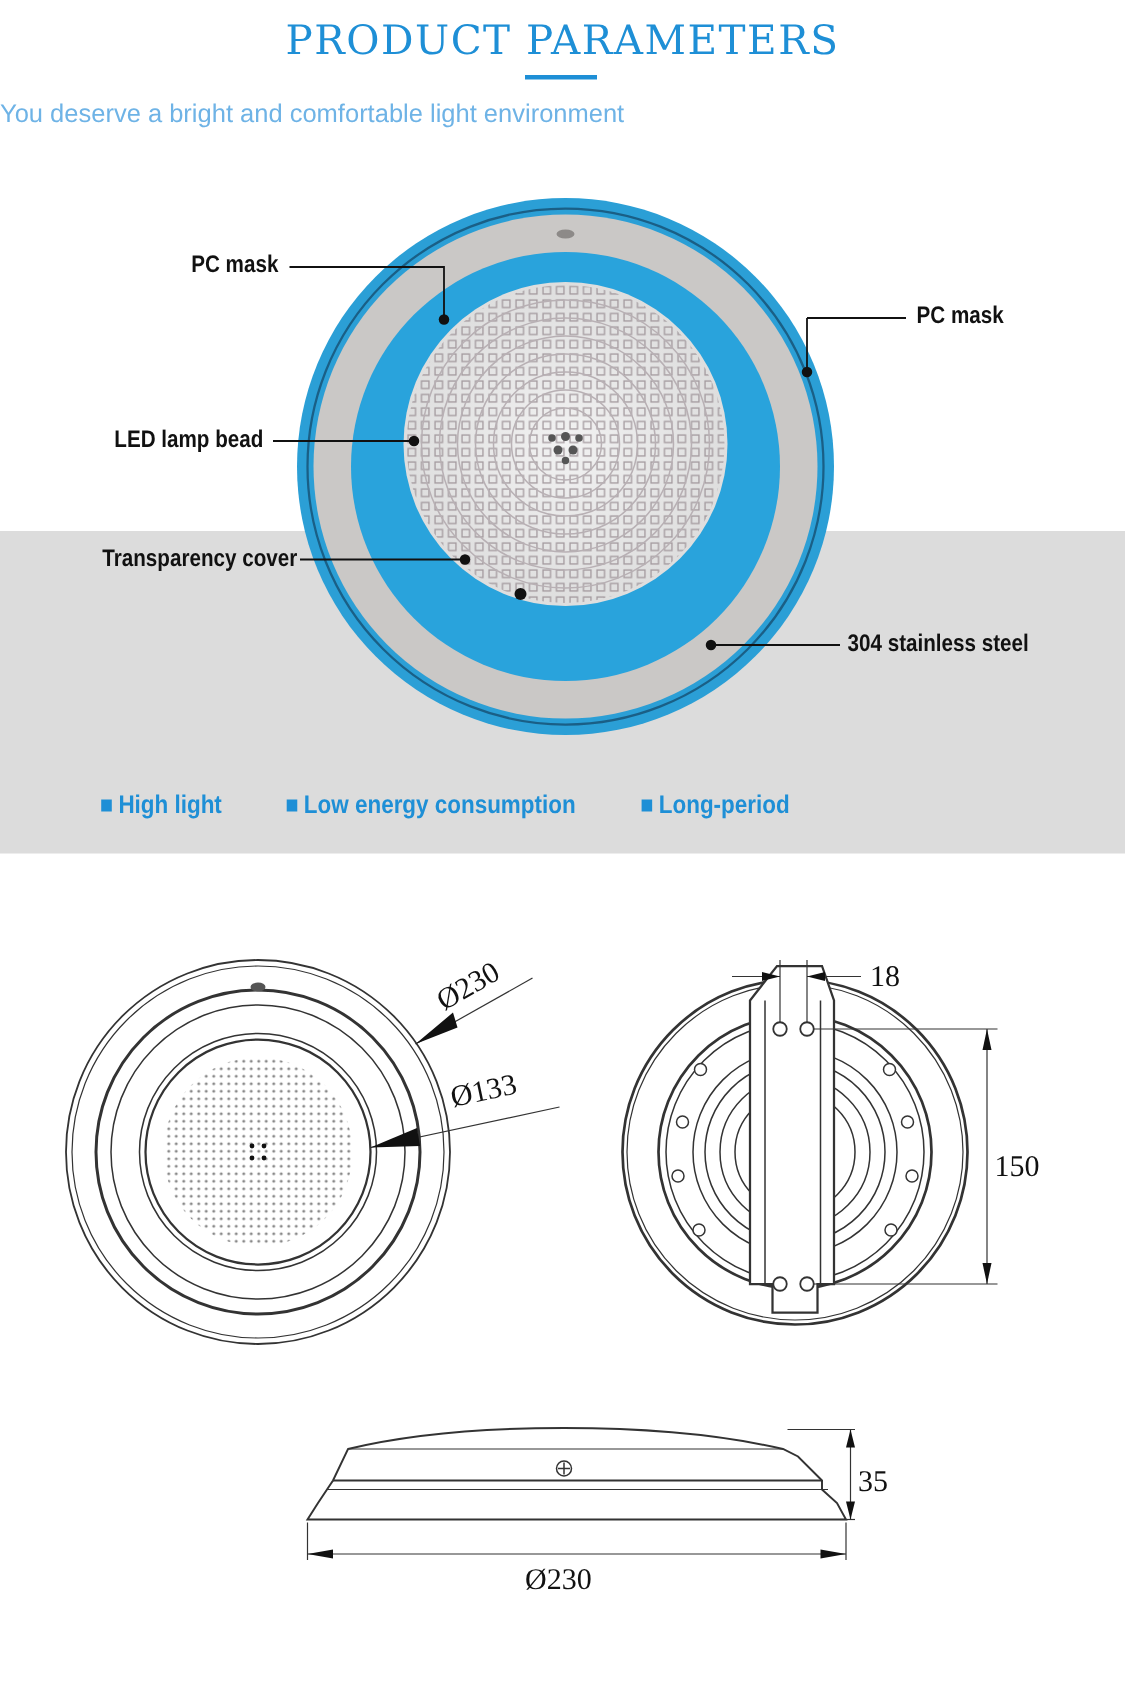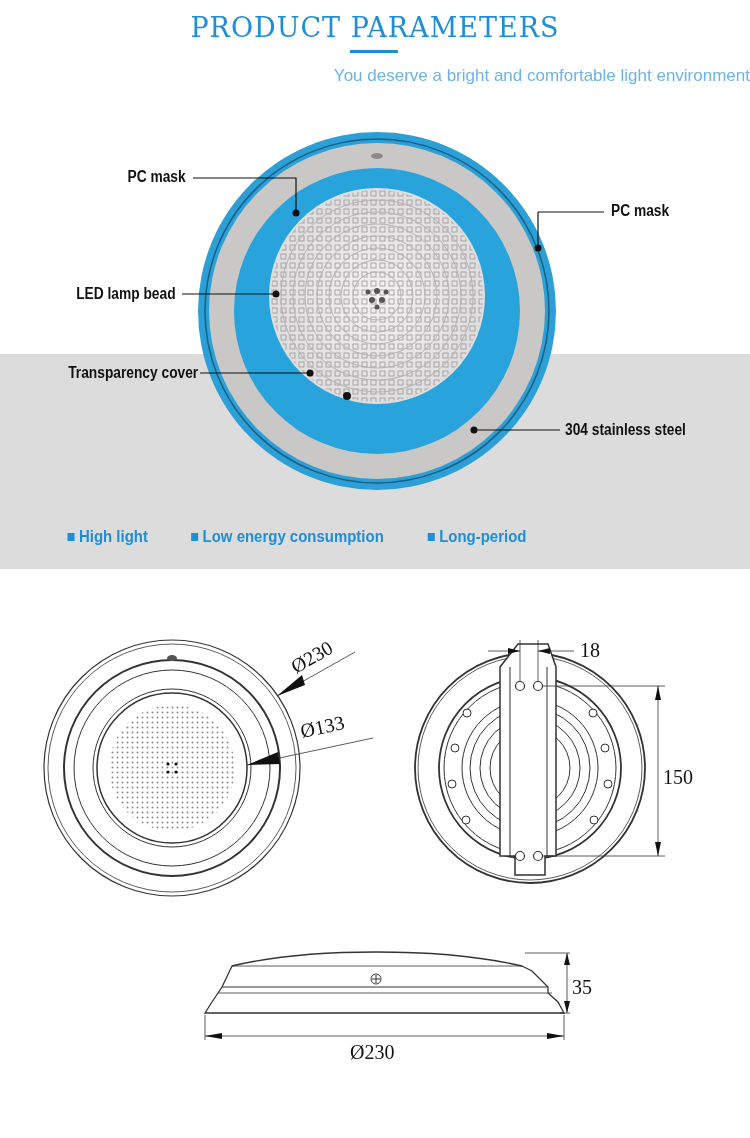--- a/index.html
+++ b/index.html
@@ -1,20 +1,20 @@
 <!DOCTYPE html>
 <html><head>
 <meta charset="utf-8">
 <style>
   html, body { margin:0; padding:0; background:#ffffff; }
   body { width:750px; height:1138px; position:relative; overflow:hidden; font-family:"Liberation Sans", sans-serif; }
   .abs { position:absolute; }
   .title { left:0; width:750px; top:12px; text-align:center; font-family:"DejaVu Serif", serif; font-weight:normal; font-size:27px; letter-spacing:1px; color:#1e8fd6; }
   .title-underline { left:350px; width:48px; top:50px; height:3px; background:#1e8fd6; }
-  .subtitle { left:0; width:750px; top:66px; text-align:right; font-size:17px; color:#6eb3e6; }
+  .subtitle { left:0; width:750px; top:66px; text-align:left; font-size:17px; color:#6eb3e6; }
   .gray-band { left:0; top:354px; width:750px; height:215px; background:#dcdcdc; }
   .callout { font-family:"Liberation Sans", sans-serif; font-weight:bold; font-size:16px; color:#111; white-space:nowrap; transform:scaleX(0.86); }
   .callout.right { transform-origin:left center; }
   .callout.left { transform-origin:right center; text-align:right; }
   .features { left:0; top:527px; width:595px; text-align:center; font-weight:bold; font-size:17px; color:#1e8fd6; }
   .feature { display:inline-block; margin:0 10px; transform:scaleX(0.88); }
   .feature .sq { display:inline-block; width:8px; height:8px; background:#1e8fd6; margin-right:5px; vertical-align:1px; }
   svg text { font-family:"Liberation Serif", serif; }
 </style>
 </head>

